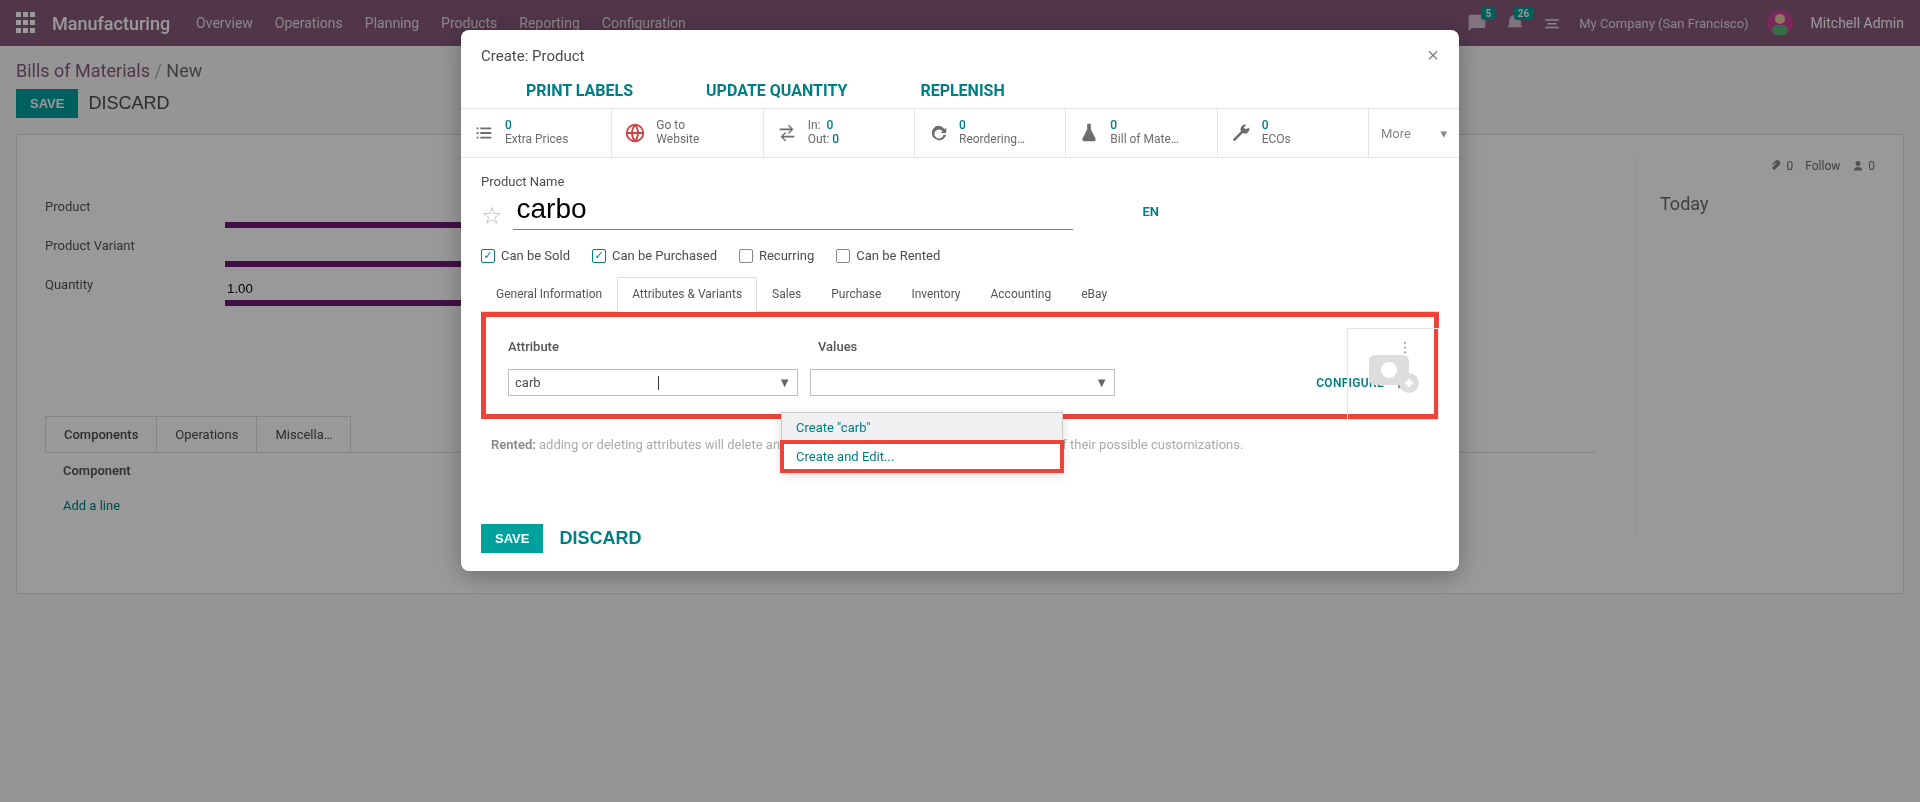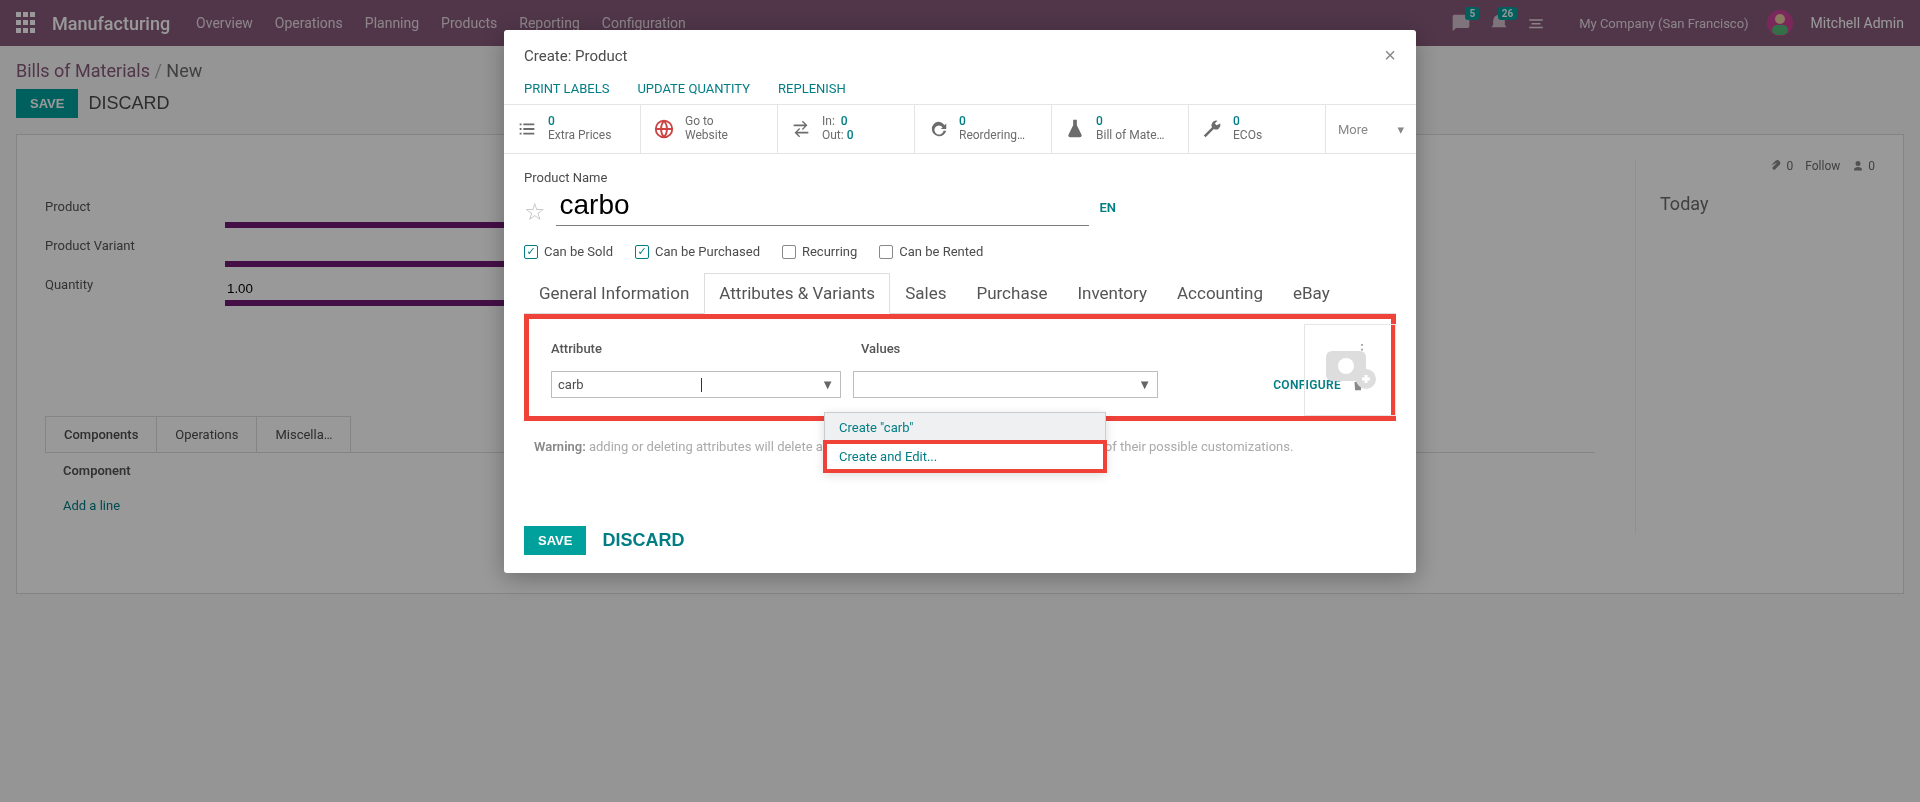--- a/index.html
+++ b/index.html
@@ -9,21 +9,21 @@
   .topnav { height: 46px; background: #875A7B; color: #fff; display: flex; align-items: center; padding: 0 16px; justify-content: flex-end; }
   .topnav .apps-icon { width: 22px; height: 22px; display: inline-flex; flex-wrap: wrap; gap: 2px; margin-right: 14px; }
   .topnav .apps-icon span { width: 5px; height: 5px; background: #fff; display: block; }
   .topnav .brand { font-size: 18px; font-weight: 500; margin-right: 26px; }
   .topnav .menu { display: flex; gap: 22px; }
   .topnav .menu a { color: #e9dde4; text-decoration: none; font-size: 14px; }
   .topnav .right { margin-left: auto; display: flex; align-items: center; gap: 18px; }
   .badge-chat { position: relative; display: inline-flex; }
   .badge-chat svg { opacity: .8; }
   .badge-count { position: absolute; top: -6px; right: -8px; background: #00a09d; color: #fff; font-size: 10px; padding: 1px 4px; border-radius: 3px; font-weight: 600; }
-  .company { color: #e9dde4; font-size: 13px; margin-left: 16px; }
+  .company { color: #e9dde4; font-size: 13px; }
   .avatar { width: 26px; height: 26px; border-radius: 50%; background: #c49; display: inline-block; overflow: hidden; }
   .uname { color: #fff; font-size: 14px; }
 
   
   .subhead { padding: 14px 16px 8px; }
   .breadcrumb { font-size: 18px; color: #875A7B; }
   .breadcrumb .sep { color: #aaa; }
   .breadcrumb .cur { color: #6c6c6c; }
   .actionrow { margin-top: 8px; display: flex; gap: 10px; align-items: center; }
   .btn-primary { background: #00A09D; color: #fff; border: none; padding: 7px 14px; font-weight: 600; font-size: 13px; cursor: pointer; }
@@ -40,26 +40,26 @@
   .formgrid label { color: #555; }
   .formgrid .inp { border: none; border-bottom: 6px solid #701a75; padding: 4px 2px; width: 100%; }
   .tabbar { display: flex; border-bottom: 1px solid #ddd; margin-top: 110px; }
   .tabbar .tab { padding: 10px 18px; background: #fff; border: 1px solid #ddd; border-bottom: none; margin-right: -1px; cursor: pointer; }
   .tabbar .tab.sel { font-weight: 500; }
   .colhdr { padding: 10px 18px; font-weight: 600; color: #555; }
   .addline { padding: 10px 18px; color: #017e84; cursor: pointer; }
 
   
   .overlay { position: fixed; inset: 0; background: rgba(0,0,0,.4); z-index: 50; }
-  .modal { position: fixed; top: 30px; left: 50%; transform: translateX(-50%); width: 912px; background: #fff; z-index: 60; border-radius: 3px; box-shadow: 0 5px 25px rgba(0,0,0,.3); }
+  .modal { position: fixed; top: 30px; left: 50%; transform: translateX(-50%); width: 998px; background: #fff; z-index: 60; border-radius: 8px; box-shadow: 0 5px 25px rgba(0,0,0,.3); }
   .modal-head { padding: 14px 20px; display: flex; align-items: center; border-bottom: 0; }
   .modal-title { font-size: 15px; color: #4c4c4c; }
   .modal-close { margin-left: auto; background: none; border: none; font-size: 20px; color: #888; cursor: pointer; }
   .modal-actions { display: flex; gap: 28px; padding: 0 20px 8px; }
-  .modal-actions a { color: #017e84; font-weight: 400; font-size: 13px; text-decoration: none; }
+  .modal-actions a { color: #017e84; font-weight: 700; font-size: 16px; text-decoration: none; margin-left: 45px; }
 
   
   .statbar { display: flex; border-top: 1px solid #e5e5e5; border-bottom: 1px solid #e5e5e5; }
   .stat { flex: 1; display: flex; align-items: center; gap: 10px; padding: 10px 12px; border-right: 1px solid #e5e5e5; cursor: pointer; min-height: 48px; }
   .stat:last-child { border-right: none; }
   .stat .sicon { color: #6c6c6c; display: inline-flex; }
   .stat .stext { display: flex; flex-direction: column; line-height: 1.15; font-size: 12px; color: #6c6c6c; }
   .stat .stext .num { color: #017e84; font-weight: 500; }
   .stat.more { justify-content: space-between; color: #888; flex: 0 0 90px; }
 
@@ -71,21 +71,21 @@
   .pname-inp { flex: 0 1 560px; font-size: 28px; border: none; border-bottom: 1px solid #7c7c7c; padding: 0 4px 4px; outline: none; }
   .lang { margin-left: auto; color: #017e84; font-weight: 600; font-size: 13px; align-self: center; padding-right: 280px; }
   .imgbox { position: absolute; right: 20px; top: 170px; width: 92px; height: 92px; border: 1px solid #e5e5e5; display: flex; align-items: center; justify-content: center; color: #ccc; }
 
   .checks { display: flex; gap: 22px; margin: 18px 0 14px; font-size: 13px; color: #4c4c4c; }
   .checks label { display: inline-flex; gap: 6px; align-items: center; }
   .chk { width: 14px; height: 14px; border: 1px solid #017e84; display: inline-flex; align-items: center; justify-content: center; color: #017e84; font-size: 11px; border-radius: 2px; }
   .chk.off { border-color: #888; color: transparent; }
 
   .ptabs { display: flex; border-bottom: 1px solid #ddd; }
-  .ptabs .pt { padding: 9px 14px; color: #555; cursor: pointer; font-size: 17px; border: 1px solid transparent; }
+  .ptabs .pt { padding: 9px 14px; color: #555; cursor: pointer; font-size: 12px; border: 1px solid transparent; }
   .ptabs .pt.sel { border: 1px solid #ddd; border-bottom-color: #fff; margin-bottom: -1px; background: #fff; }
 
   
   .attrwrap { border: 5px solid #EF4238; margin-top: 0; padding: 12px; }
   .attrhead { display: flex; padding: 10px 10px; font-size: 13px; color: #555; font-weight: 500; }
   .attrhead .c1 { width: 310px; }
   .attrhead .c2 { flex: 1; }
   .attrhead .menu3 { color: #888; font-size: 14px; }
   .attrrow { display: flex; align-items: center; padding: 4px 10px 6px; gap: 0; }
   .attrrow .ainp { width: 290px; border: 1px solid #bdbdbd; padding: 5px 6px; font-size: 13px; background: #fff; display: flex; align-items: center; justify-content: space-between; }
@@ -360,21 +360,21 @@
         <span class="conf">CONFIGURE</span>
         <span class="trash">
           <svg width="14" height="14" viewBox="0 0 24 24">
               <path fill="#888" d="M6 7h12l-1 14H7zM9 4h6l1 2H8z"></path>
             </svg>
         </span>
       </div>
     </div>
 
     <div class="warning">
-      <b>Warning:</b><span> adding or deleting attributes will delete and recreate existing variants and lead to the loss of their possible customizations.</span>
+      <b>Rented:</b><span> adding or deleting attributes will delete and recreate existing variants and lead to the loss of their possible customizations.</span>
     </div>
   </div>
 
   <div class="modal-footer">
     <button class="btn-primary">SAVE</button>
     <button class="btn-link teal">DISCARD</button>
   </div>
 
   <div class="ddmenu">
     <div class="ddi hl">Create "carb"</div>

